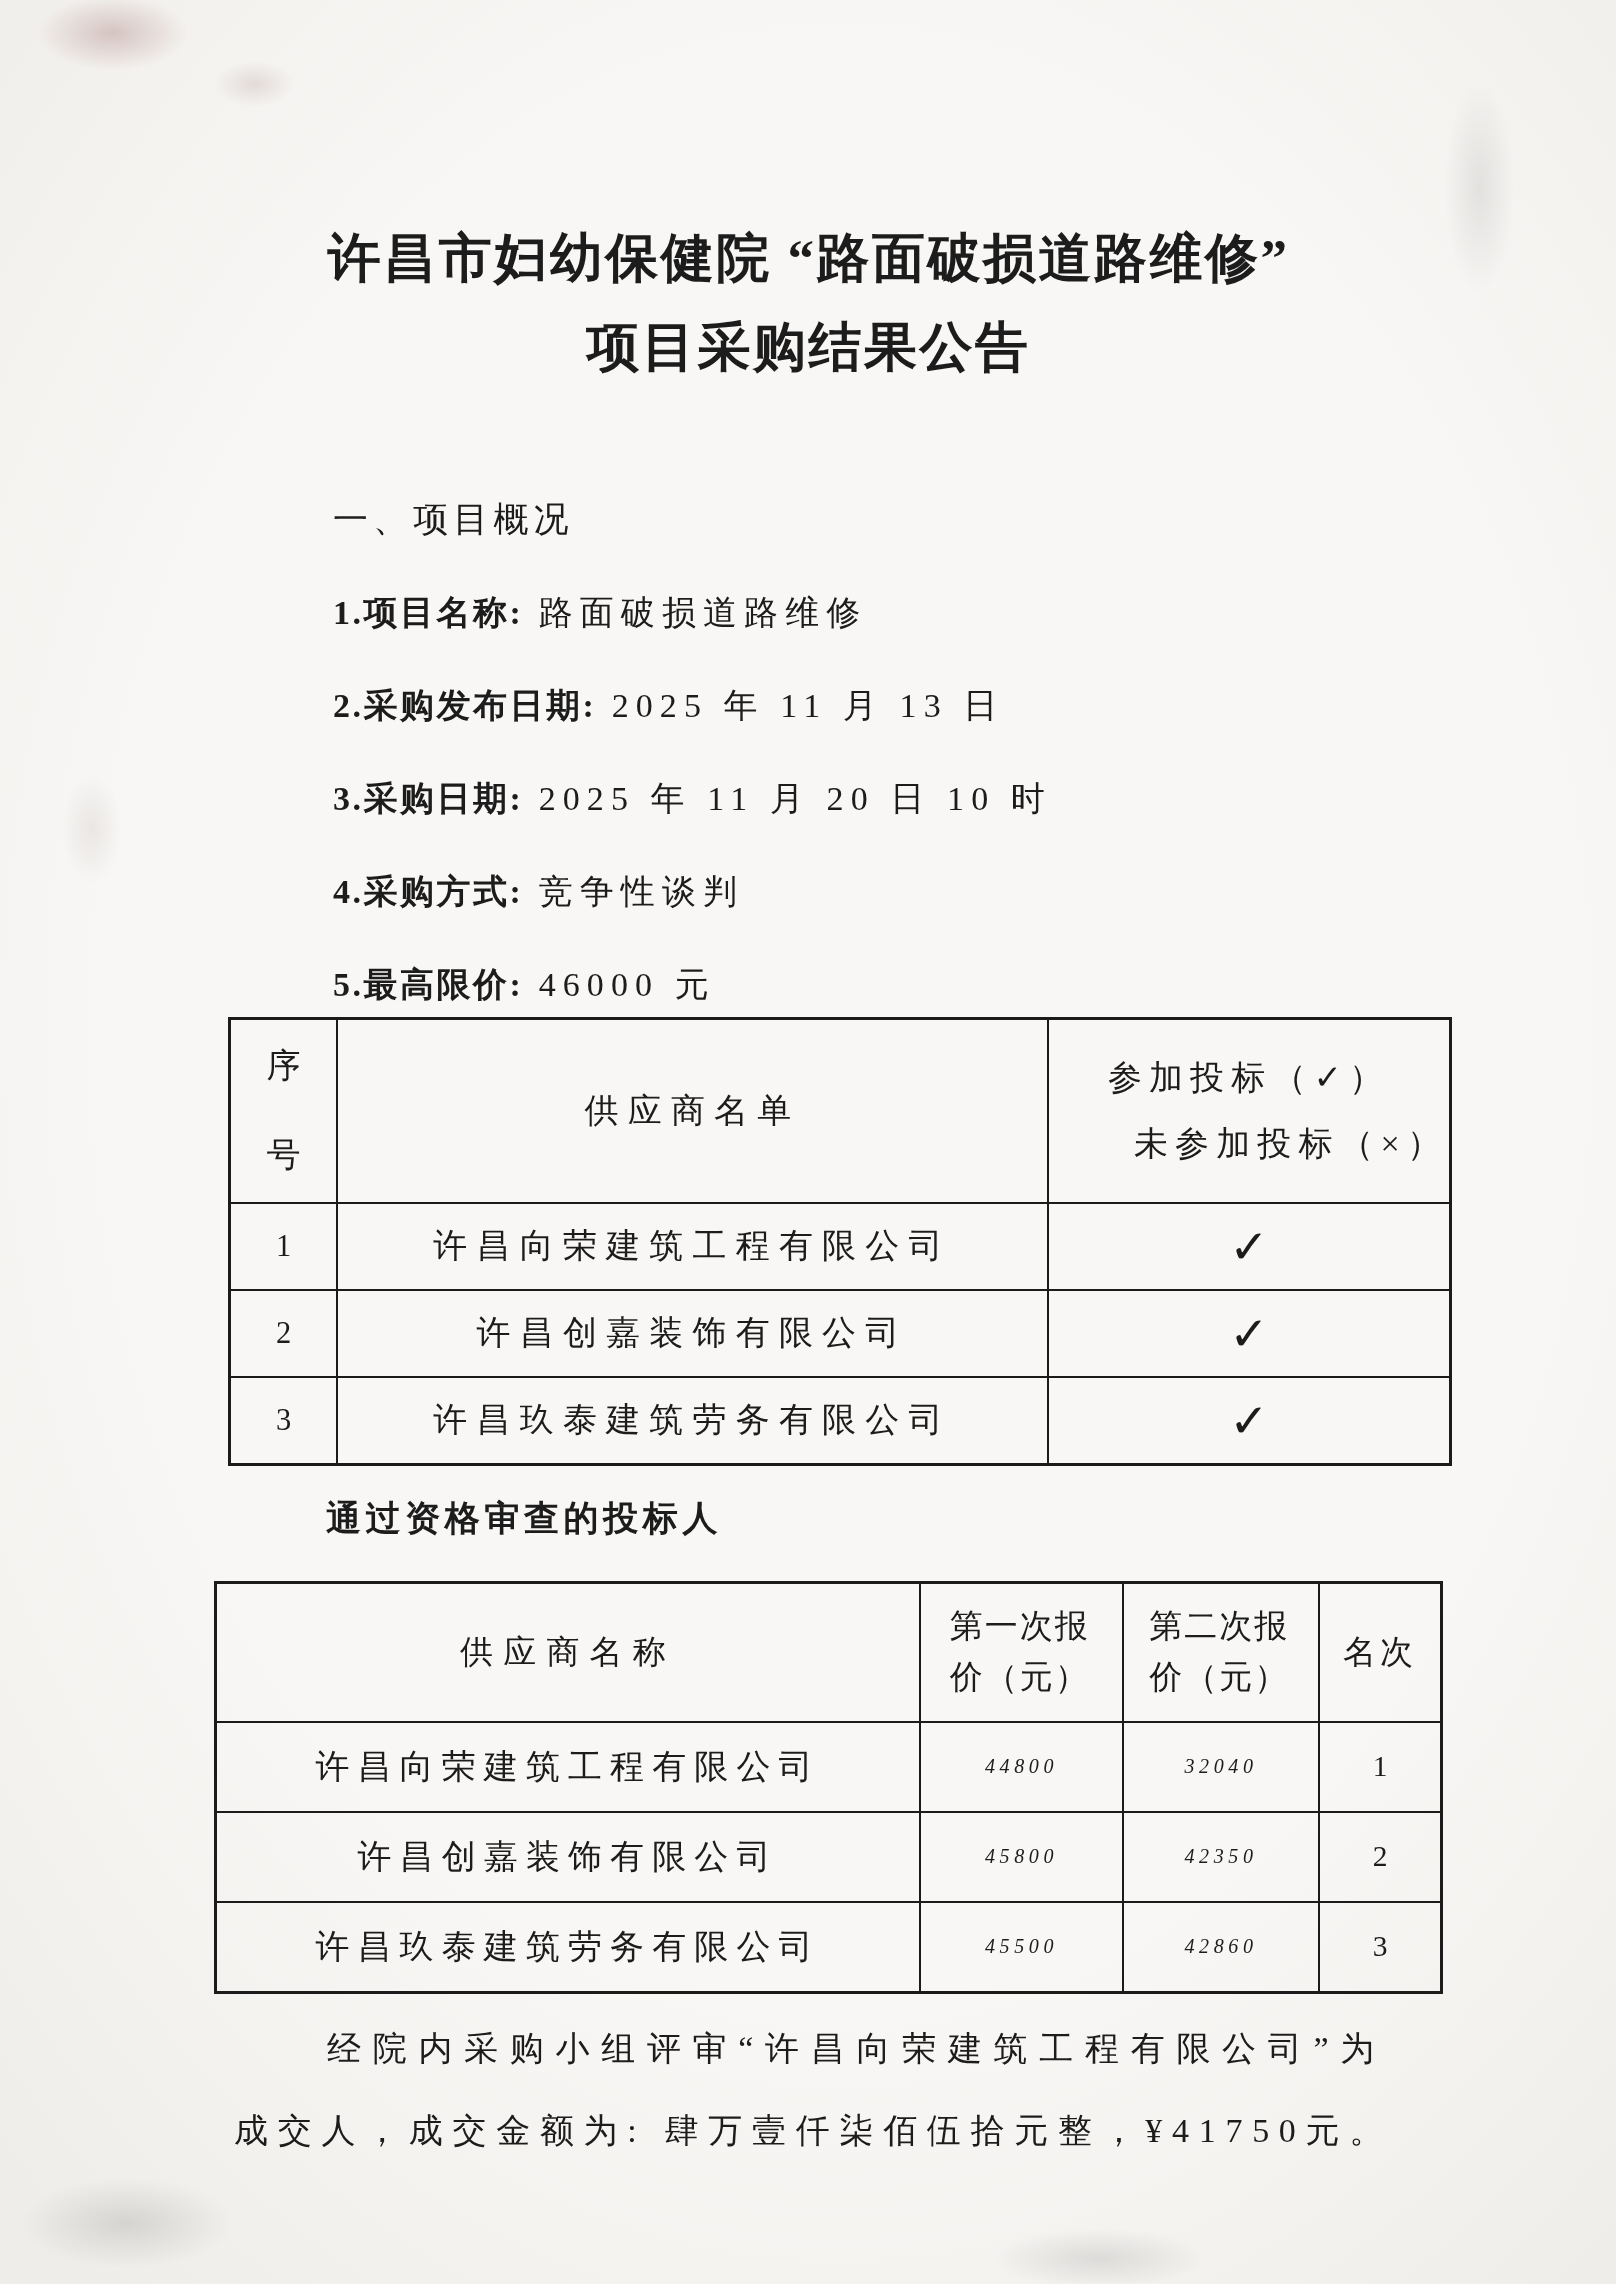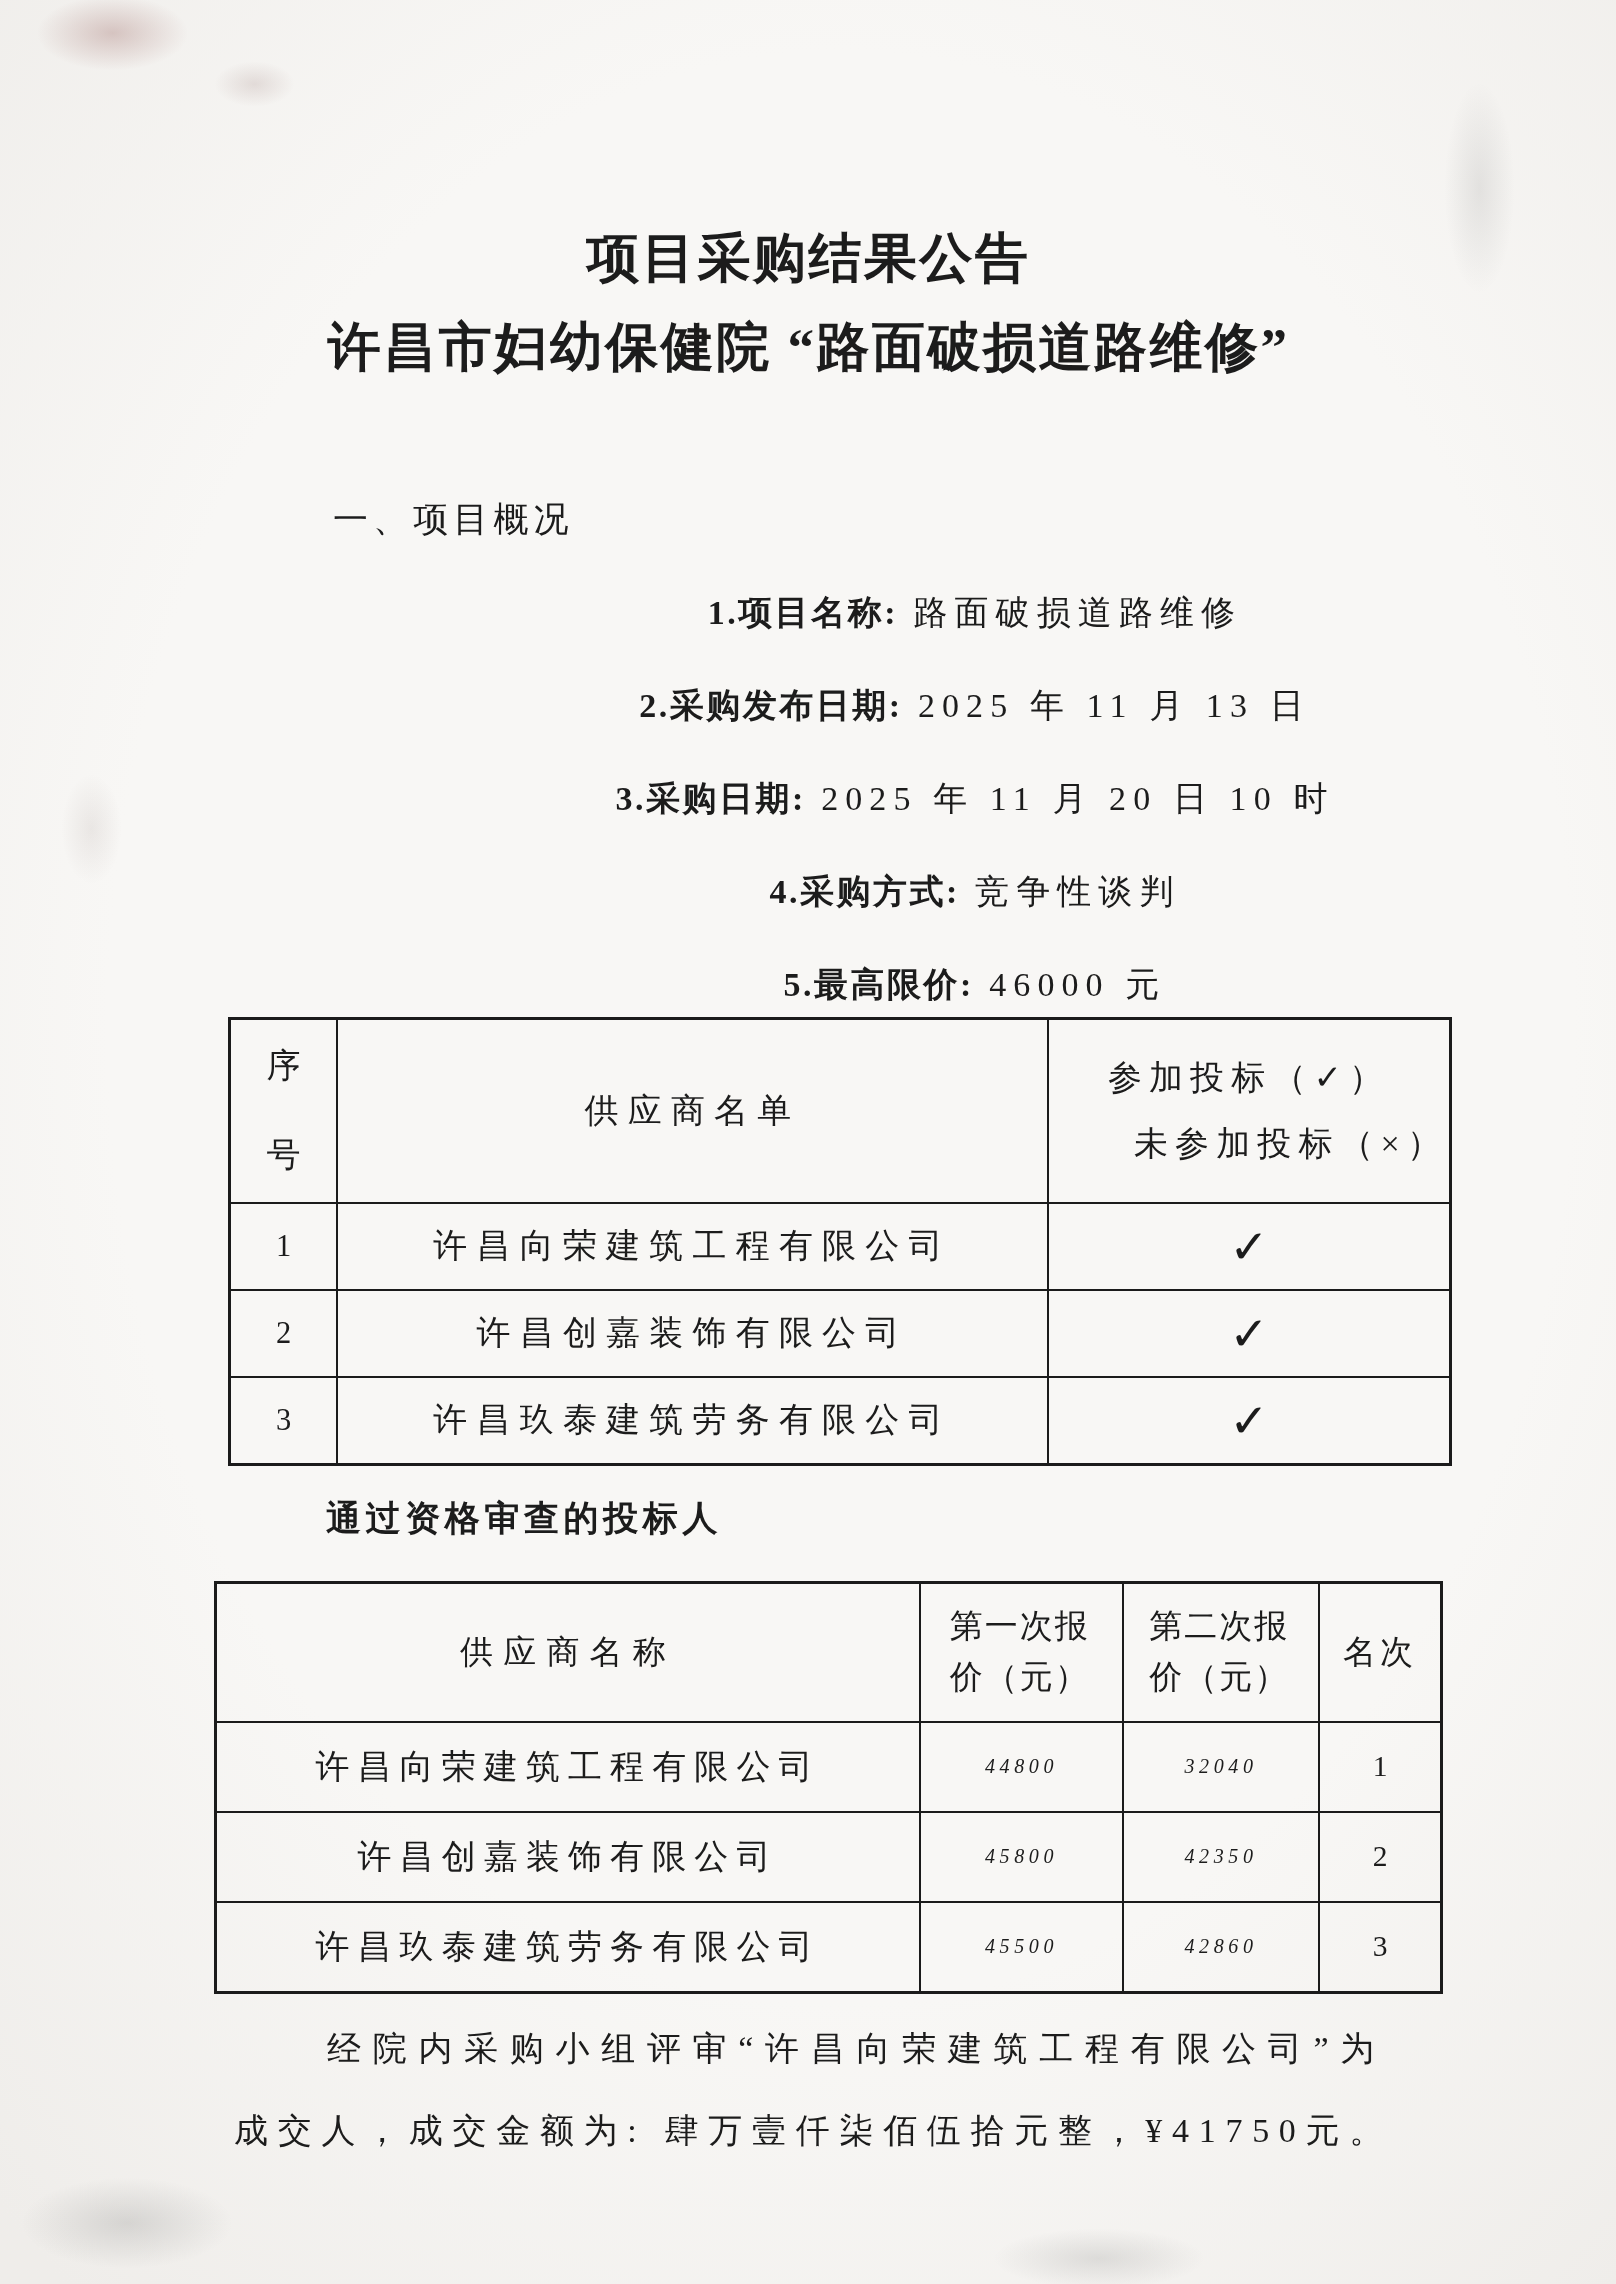--- a/index.html
+++ b/index.html
@@ -39,21 +39,21 @@
     line-height: 1.68;
     letter-spacing: 2.5px;
   }
   .sec-heading {
     margin: 104px 0 0 333px;
     font-family: "Liberation Sans", sans-serif;
     font-size: 35px;
     letter-spacing: 5.1px;
   }
   .sec-heading.sec2 { margin-top: 32px; }
-  .items { margin-left: 333px; text-align: center; }
+  .items { margin-left: 333px; }
   .item { margin-top: 47px; font-size: 34px; white-space: nowrap; }
   .item .label { font-weight: 700; letter-spacing: 2.5px; }
   .item .value { margin-left: 15.3px; letter-spacing: 7.1px; }
 
   table { border-collapse: collapse; table-layout: fixed; background: transparent; }
   .t1 { margin: 9.2px 0 0 228px; width: 1209px; border: 3.6px solid #1b1b1b; }
   .t2 { margin: 39px 0 0 214px; width: 1209px; border: 3.6px solid #1b1b1b; }
   th, td { border: 2.5px solid #1b1b1b; text-align: center; vertical-align: middle; font-weight: 400; }
 
   .t1 .head th { height: 180px; font-size: 34px; letter-spacing: 9.2px; }
@@ -99,22 +99,22 @@
 <div class="page">
 
   <div class="artifact a1"></div>
   <div class="artifact a2"></div>
   <div class="artifact a3"></div>
   <div class="artifact a4"></div>
   <div class="artifact a5"></div>
   <div class="artifact a6"></div>
 
   <h1 class="title">
+    <div>许昌市妇幼保健院 “路面破损道路维修”</div>
     <div>项目采购结果公告</div>
-    <div>许昌市妇幼保健院 “路面破损道路维修”</div>
   </h1>
 
   <div class="sec-heading">一、项目概况</div>
 
   <div class="items">
     <div class="item">
       <span class="label">1.项目名称:</span><span class="value">路面破损道路维修</span>
     </div>
     <div class="item">
       <span class="label">2.采购发布日期:</span><span class="value">2025 年 11 月 13 日</span>

